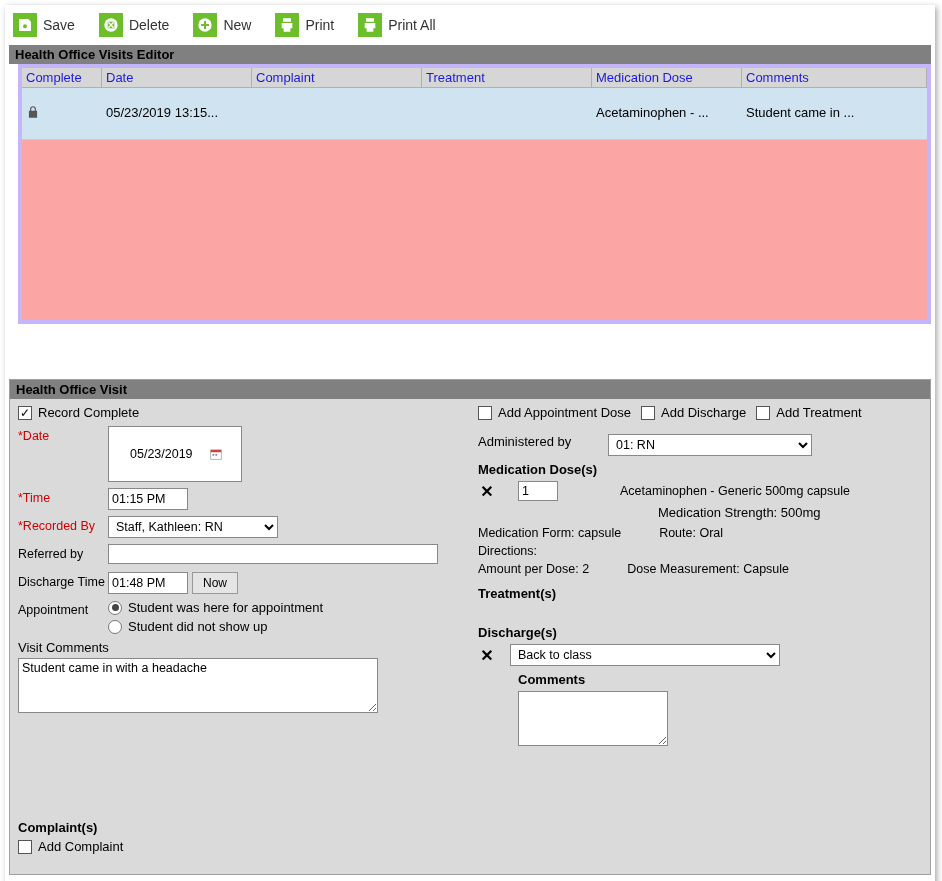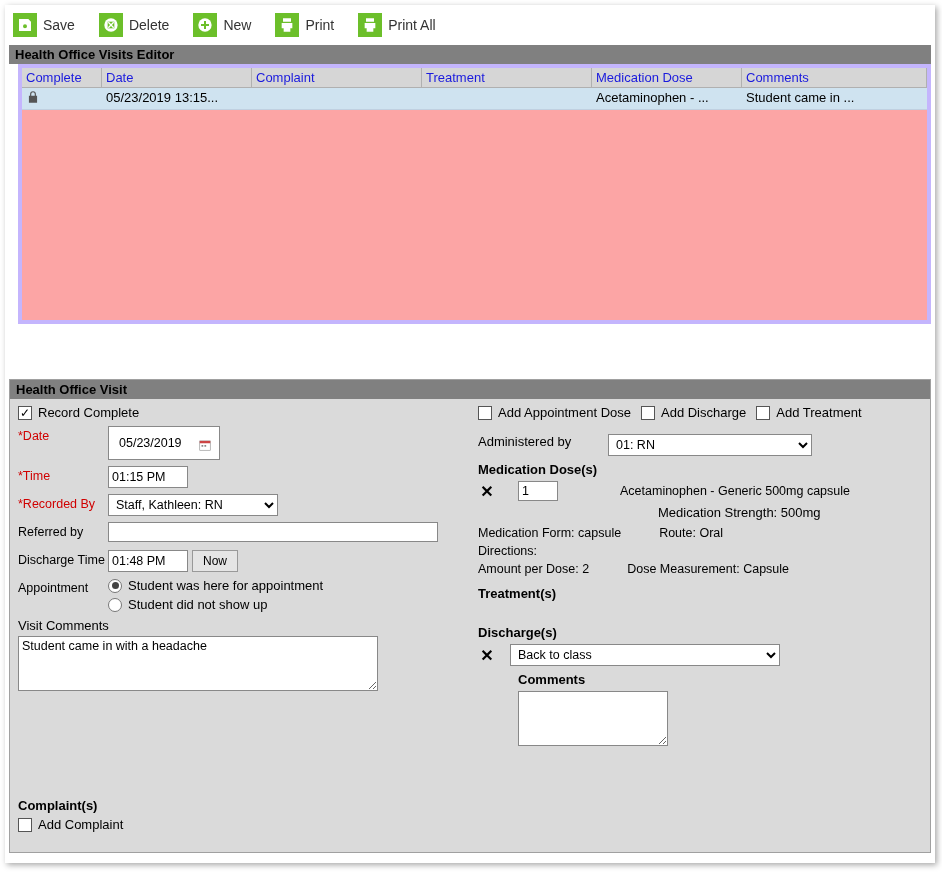--- a/index.html
+++ b/index.html
@@ -77,21 +77,21 @@
       border-right: 1px solid #b0b0b0;
       cursor: pointer;
       font-size: 13px;
     }
     .grid-row {
       display: flex;
       background: #cfe3f0;
       border-bottom: 1px solid #c0d0e0;
     }
     .grid-row div {
-      padding: 2px 4px;
+      padding: 17px 4px;
       white-space: nowrap;
       overflow: hidden;
       text-overflow: ellipsis;
     }
     .col-complete { width: 80px; }
     .col-date { width: 150px; }
     .col-complaint { width: 170px; }
     .col-treatment { width: 170px; }
     .col-med { width: 150px; }
     .col-comments { flex: 1; }
@@ -142,24 +142,24 @@
     input[type="text"].date-input { width: 80px; }
     input[type="text"].time-input { width: 80px; padding: 3px; }
     input[type="text"].wide-input { width: 330px; }
     input[type="text"].small-num { width: 40px; }
     select.rec-by { width: 170px; }
     select.admin-by { width: 204px; }
     select.discharge-sel { width: 270px; }
     textarea { resize: both; }
     .date-box {
       display: flex;
-      align-items: flex-end;
+      align-items: center;
       border: 1px solid #888;
       background: #fff;
-      padding: 7px;
+      padding: 18px;
     }
     .date-box input { border: none; }
     .cal-icon {
       width: 14px;
       height: 14px;
       margin-left: 2px;
     }
     .btn-now {
       margin-left: 4px;
       font-size: 12px;

